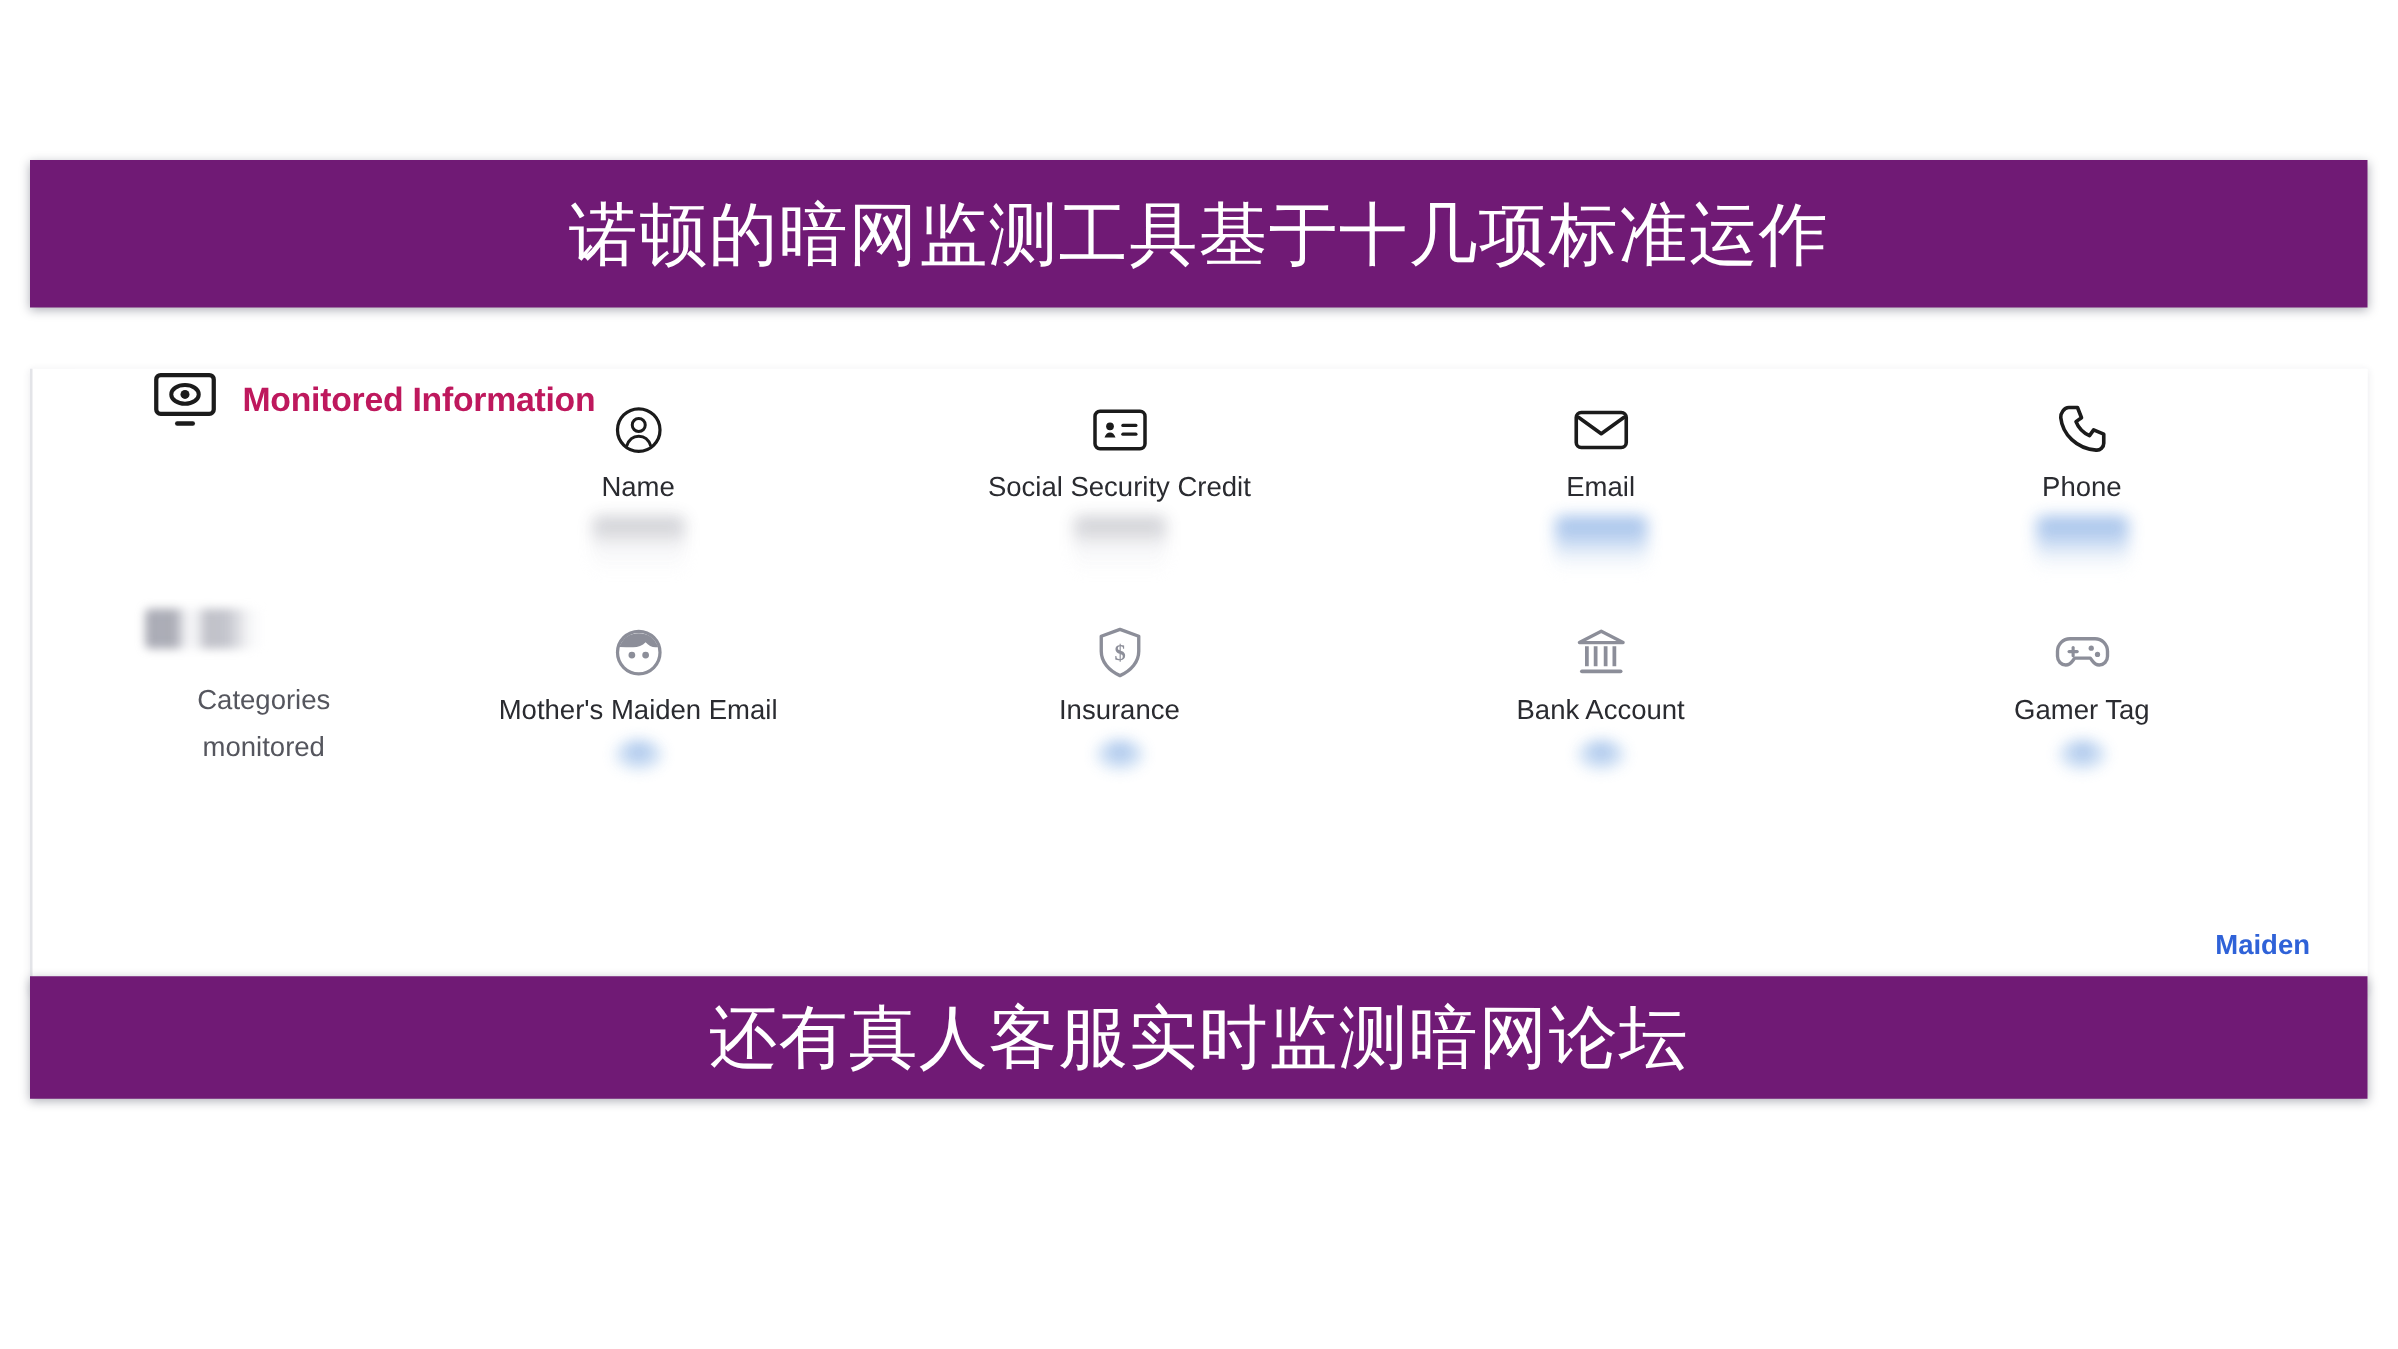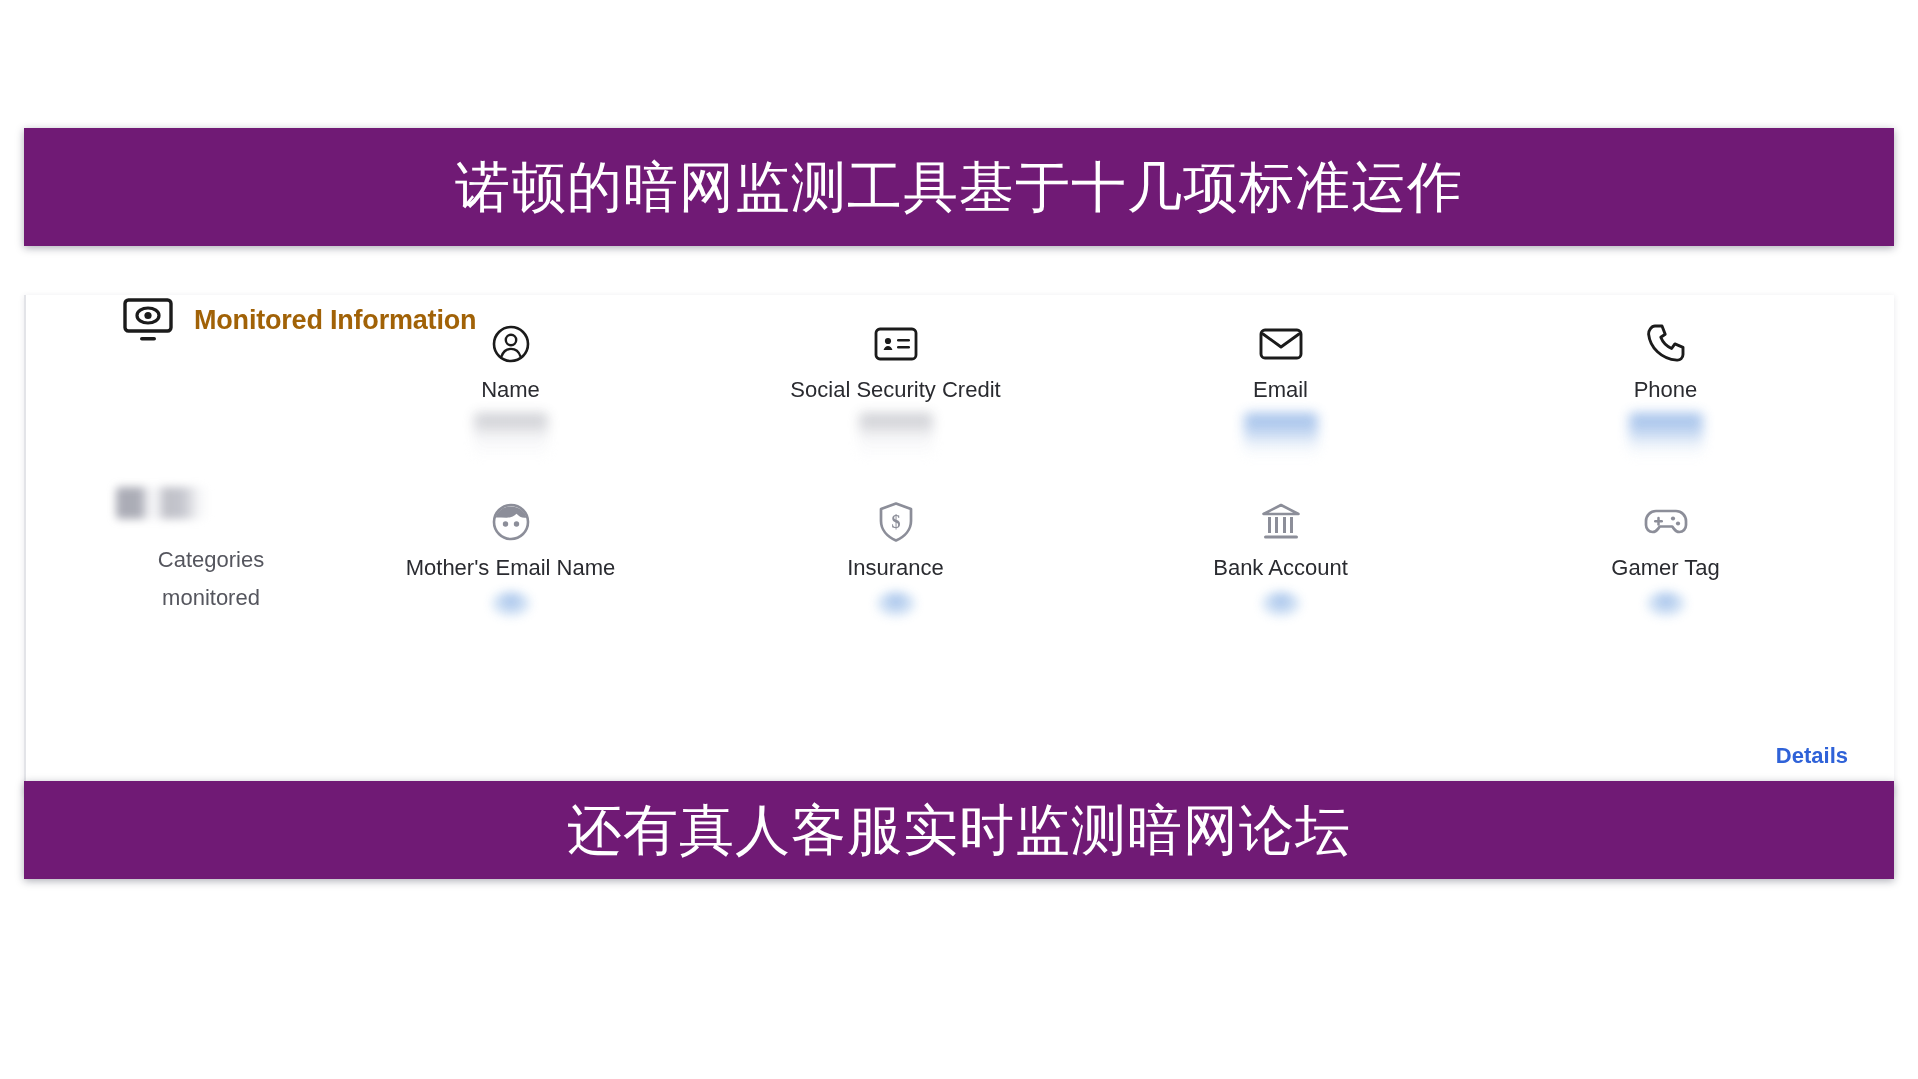--- a/index.html
+++ b/index.html
@@ -45,21 +45,21 @@
     position: absolute;
     left: 62px;
     top: 2px;
     display: flex;
     align-items: center;
     gap: 20px;
   }
   .panel-header .title {
     font-size: 27px;
     font-weight: bold;
-    color: #a16207;
+    color: #be185d;
     letter-spacing: -0.2px;
     white-space: nowrap;
   }
   .monitor-icon { display: block; }
 
   
   .left-col {
     position: absolute;
     left: 56px;
     top: 192px;
@@ -290,21 +290,21 @@
 
           <div class="cell muted">
             <span class="ic">
               <svg width="40" height="40" viewBox="0 0 40 40" fill="none" xmlns="http://www.w3.org/2000/svg">
                 <circle cx="20" cy="20" r="17" stroke="#8c8e99" stroke-width="2.6"></circle>
                 <path d="M4.5 15.5c2.5-7 8-11 15.5-11s13 4 15.5 11c-3.5 1.3-7.5-1-10-3.8-2.5 2.6-6 4-10 4-3.7 0-7.4-.2-11-.2z" fill="#8c8e99"></path>
                 <circle cx="14.5" cy="22" r="2.7" fill="#8c8e99"></circle>
                 <circle cx="25.5" cy="22" r="2.7" fill="#8c8e99"></circle>
               </svg>
             </span>
-            <span class="lbl">Mother's Email Name</span>
+            <span class="lbl">Mother's Maiden Email</span>
             <span class="fake dot"></span>
           </div>
 
 
           <div class="cell muted">
             <span class="ic">
               <svg width="36" height="42" viewBox="0 0 36 42" fill="none" xmlns="http://www.w3.org/2000/svg">
                 <path d="M18 2.5 33 8v12c0 8.4-6 15.6-15 19.5C9 35.6 3 28.4 3 20V8l15-5.5z" stroke="#8c8e99" stroke-width="2.7" stroke-linejoin="round"></path>
                 <text x="18" y="27" text-anchor="middle" font-family="Liberation Serif, serif" font-size="18" font-weight="bold" fill="#8c8e99">$</text>
               </svg>
@@ -339,21 +339,21 @@
                 <circle cx="36" cy="17.5" r="2.1" fill="#8c8e99"></circle>
               </svg>
             </span>
             <span class="lbl">Gamer Tag</span>
             <span class="fake dot"></span>
           </div>
 
         </div>
       </div>
 
-      <div class="details">Details</div>
+      <div class="details">Maiden</div>
 
     </div>
   </div>
 
   <div class="page-edge"></div>
 
   <div class="banner banner-top">
     <span class="banner-text">诺顿的暗网监测工具基于十几项标准运作</span>
   </div>
 

